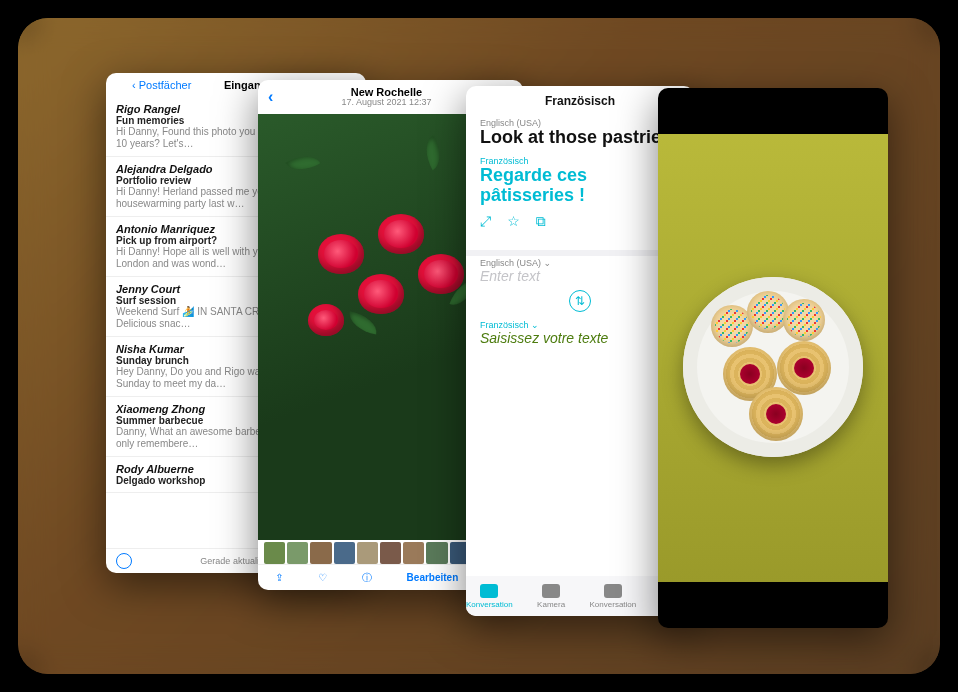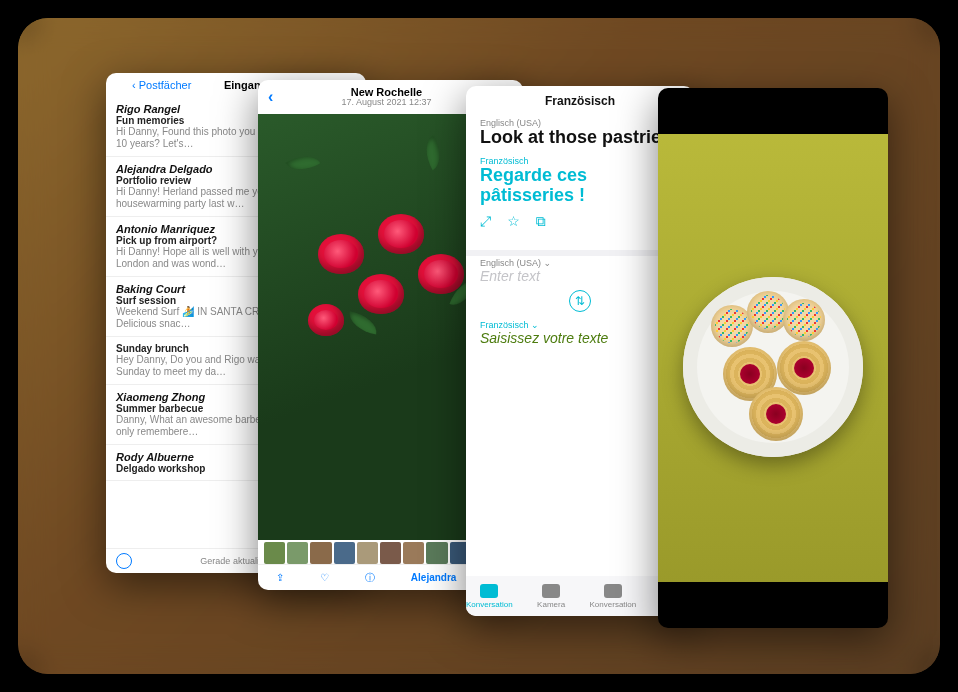--- a/index.html
+++ b/index.html
@@ -160,25 +160,26 @@
             <div class="from">Alejandra Delgado</div>
             <div class="subj">Portfolio review</div>
             <div class="prev">Hi Danny! Herland passed me yo… at his housewarming party last w…</div>
           </div>
           <div class="mail-item">
             <div class="from">Antonio Manriquez</div>
             <div class="subj">Pick up from airport?</div>
             <div class="prev">Hi Danny! Hope all is well with yo… home from London and was wond…</div>
           </div>
           <div class="mail-item">
-            <div class="from">Baking Court</div>
+            <div class="from">Jenny Court</div>
             <div class="subj">Surf session</div>
             <div class="prev">Weekend Surf 🏄 IN SANTA CRU… waves Chill vibes Delicious snac…</div>
           </div>
           <div class="mail-item">
+            <div class="from">Nisha Kumar</div>
             <div class="subj">Sunday brunch</div>
             <div class="prev">Hey Danny, Do you and Rigo wan… brunch on Sunday to meet my da…</div>
           </div>
           <div class="mail-item">
             <div class="from">Xiaomeng Zhong</div>
             <div class="subj">Summer barbecue</div>
             <div class="prev">Danny, What an awesome barbe… much fun that I only remembere…</div>
           </div>
           <div class="mail-item">
             <div class="from">Rody Albuerne</div>
@@ -224,21 +225,21 @@
           <div style="background: rgb(154, 122, 90);"></div>
           <div style="background: rgb(90, 122, 90);"></div>
           <div style="background: rgb(58, 90, 122);"></div>
           <div style="background: rgb(154, 74, 58);"></div>
           <div style="background: rgb(90, 138, 90);"></div>
         </div>
     <div class="ph-bar">
       <span>⇪</span>
       <span>♡</span>
       <span>ⓘ</span>
-      <span style="font-weight:600">Alejandra</span>
+      <span style="font-weight:600">Bearbeiten</span>
       <span>🗑︎</span>
     </div>
   </div>
 
   <div id="translate-card" class="app-card">
 
     <div class="tr-top">
       <span>Französisch</span>
       <div class="dot">⋯</div>
     </div>

